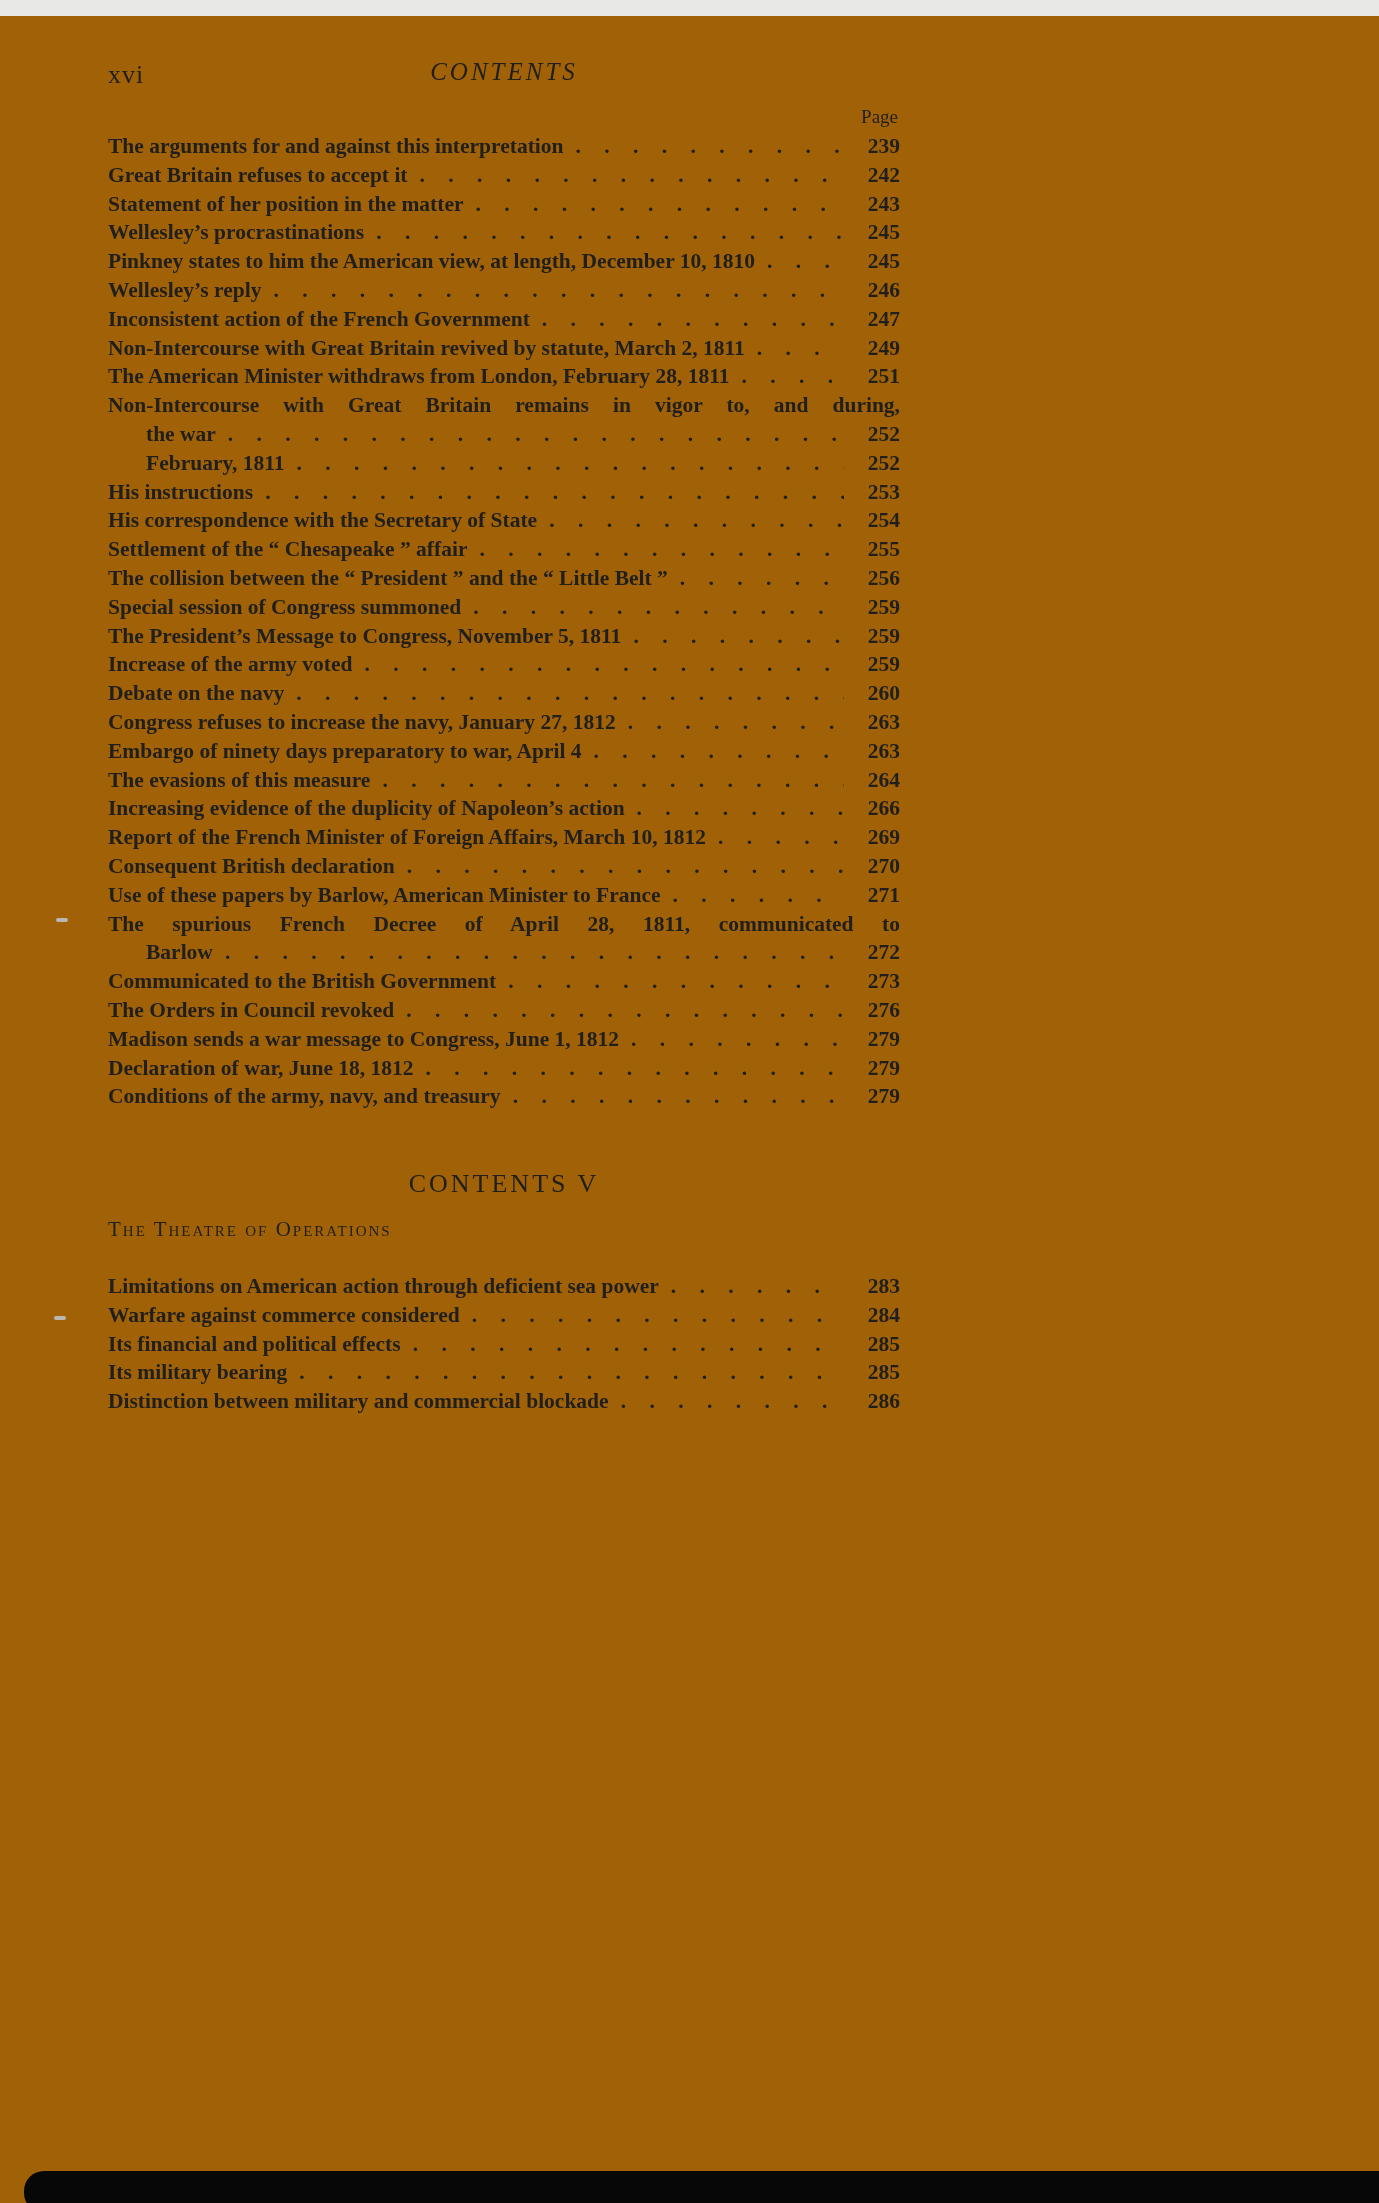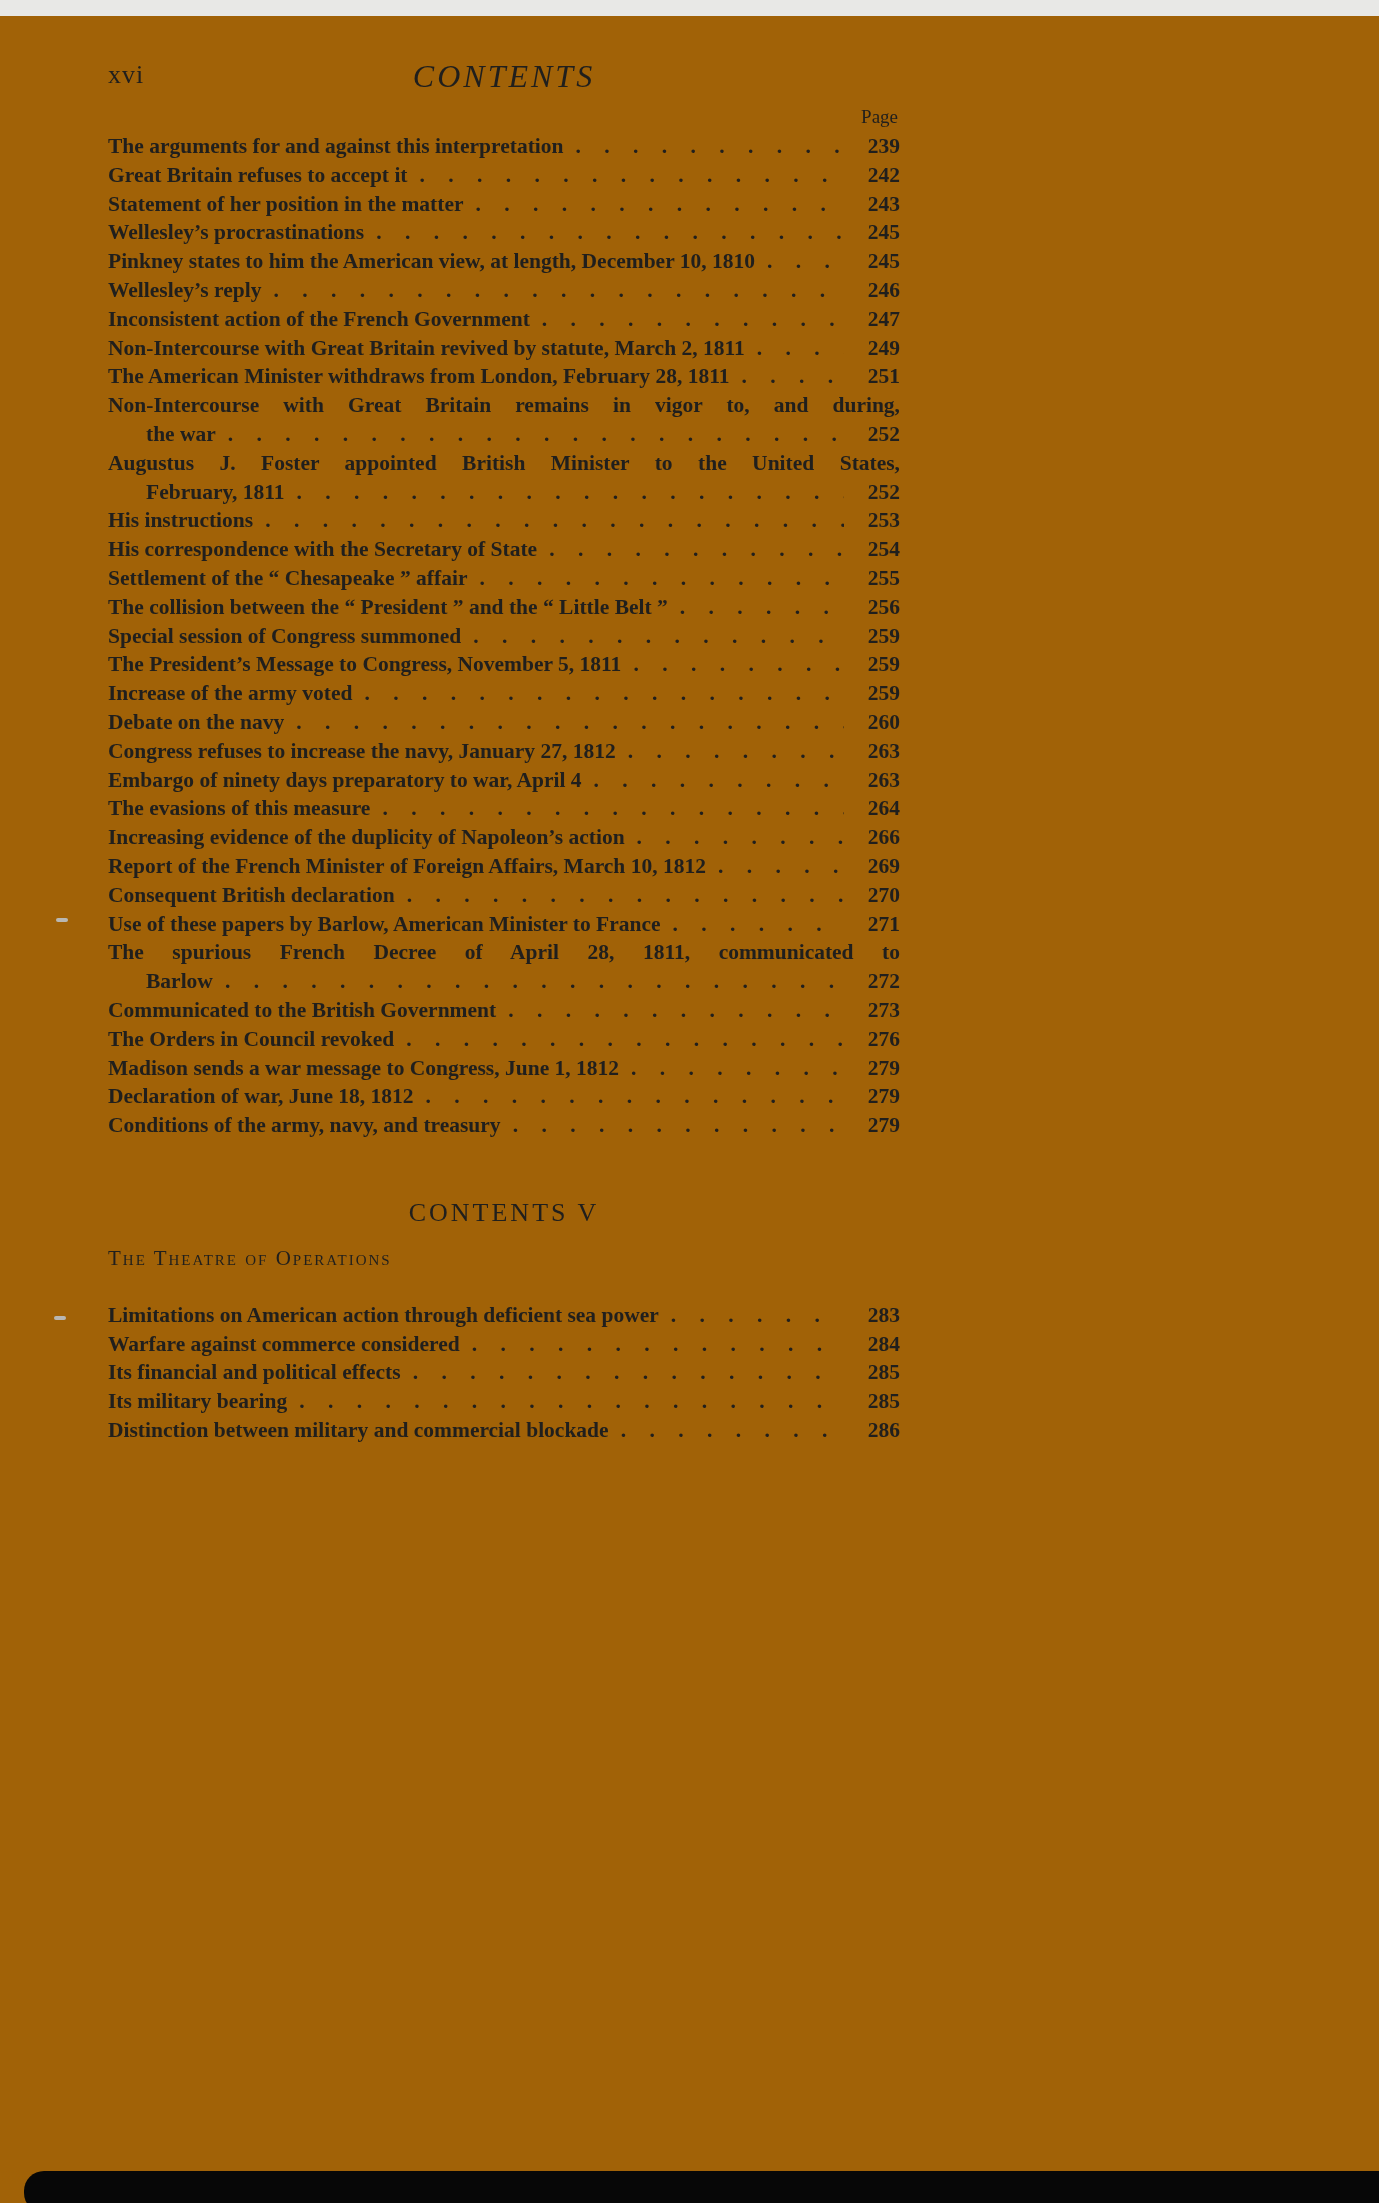--- a/index.html
+++ b/index.html
@@ -25,21 +25,21 @@
     height:36px;
   }
   .folio {
     position:absolute; left:0; top:2px;
     font-size:26px;
     letter-spacing:1px;
   }
   .book-title {
     text-align:center;
     font-style:italic;
-    font-size:32px;
+    font-size:25px;
     letter-spacing:3px;
   }
   .page-col-label {
     text-align:right;
     font-size:19px;
     margin-top:12px;
     margin-bottom:4px;
     padding-right:2px;
   }
   .toc { font-size:21.5px;font-weight:bold; }
@@ -160,21 +160,20 @@
           <span class="toc-text">The American Minister withdraws from London, February 28, 1811</span>
           <span class="leader"></span>
           <span class="toc-page">251</span>
         </div>
         <div class="toc-line1">Non-Intercourse with Great Britain remains in vigor to, and during,</div>
         <div class="toc-row">
           <span class="toc-text indent">the war</span>
           <span class="leader"></span>
           <span class="toc-page">252</span>
         </div>
-        <div class="toc-line1">Augustus J. Foster appointed British Minister to the United States,</div>
         <div class="toc-row">
           <span class="toc-text indent">February, 1811</span>
           <span class="leader"></span>
           <span class="toc-page">252</span>
         </div>
         <div class="toc-row">
           <span class="toc-text">His instructions</span>
           <span class="leader"></span>
           <span class="toc-page">253</span>
         </div>

